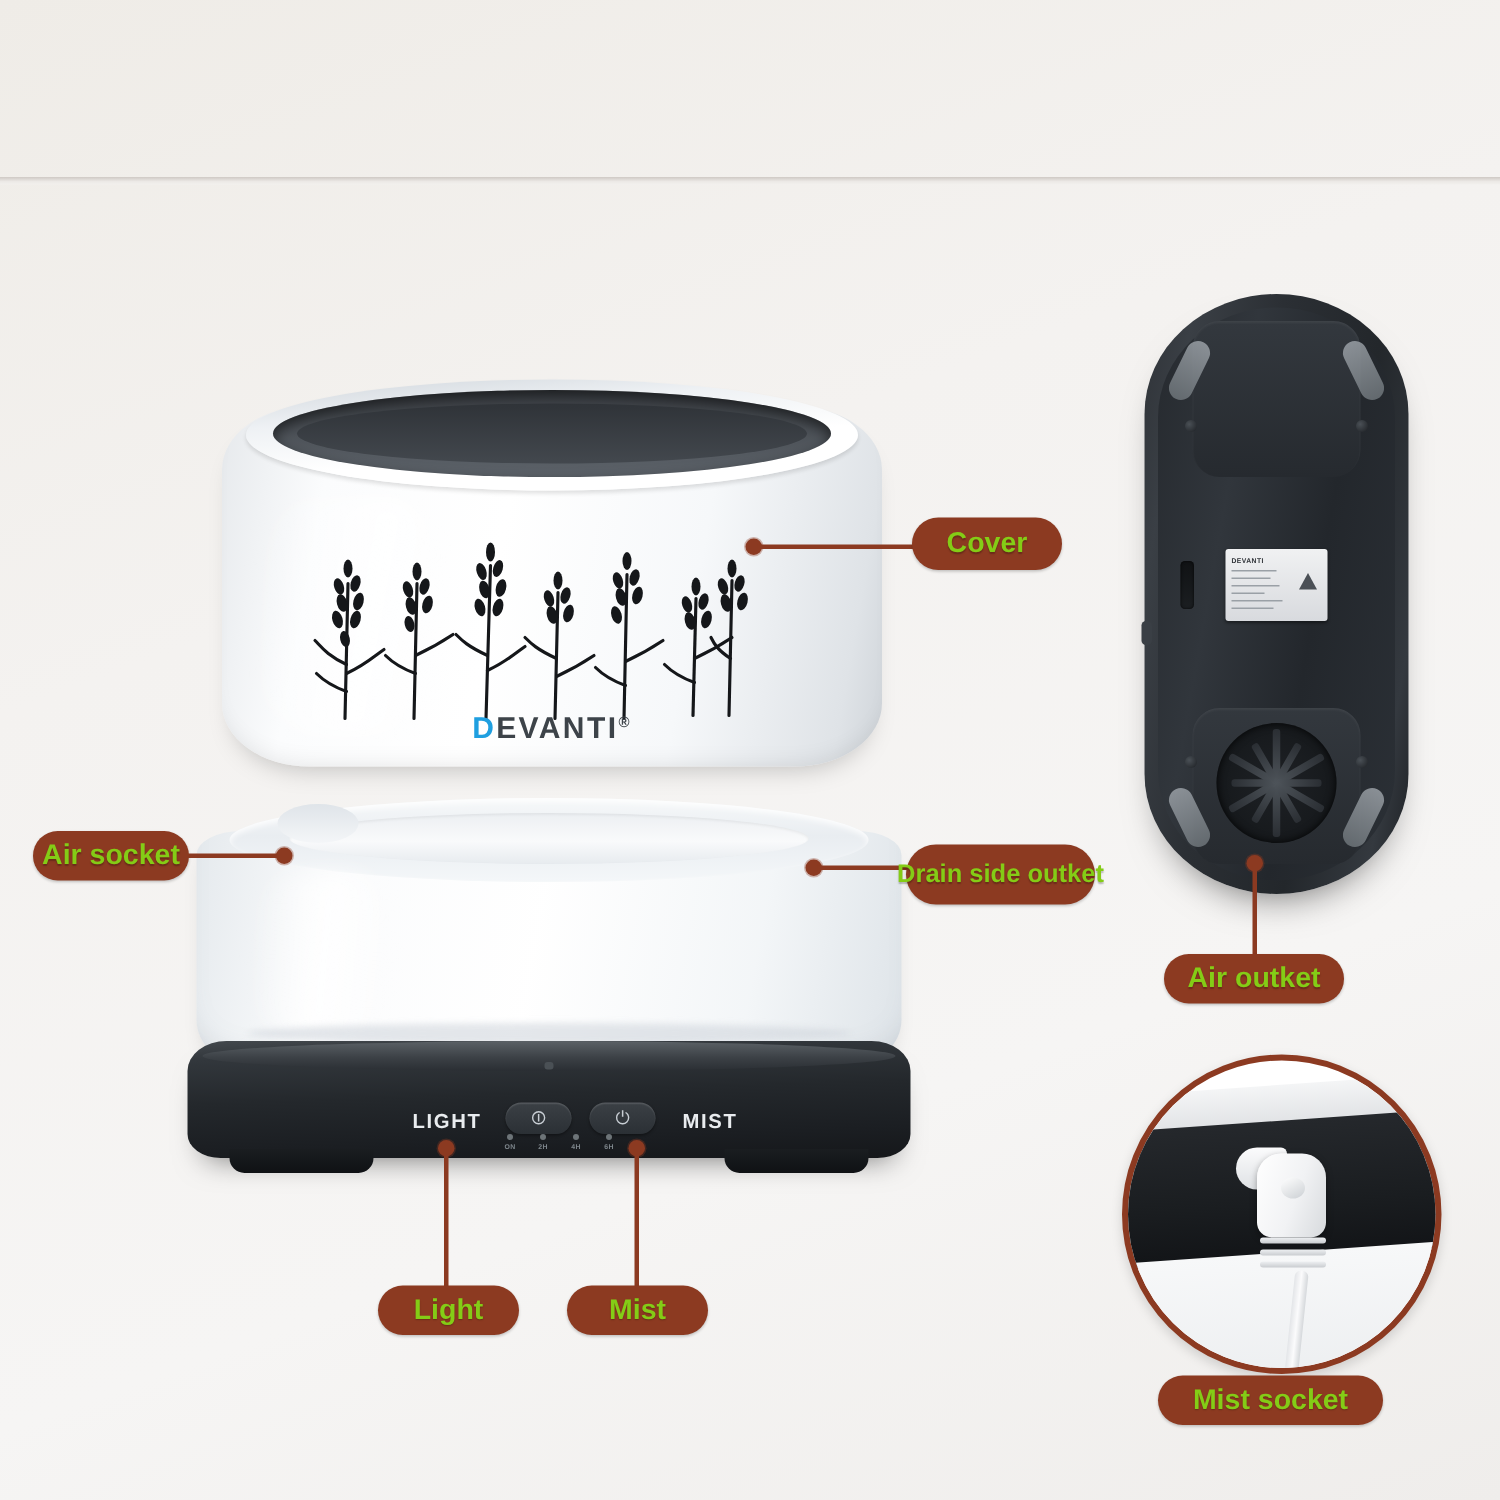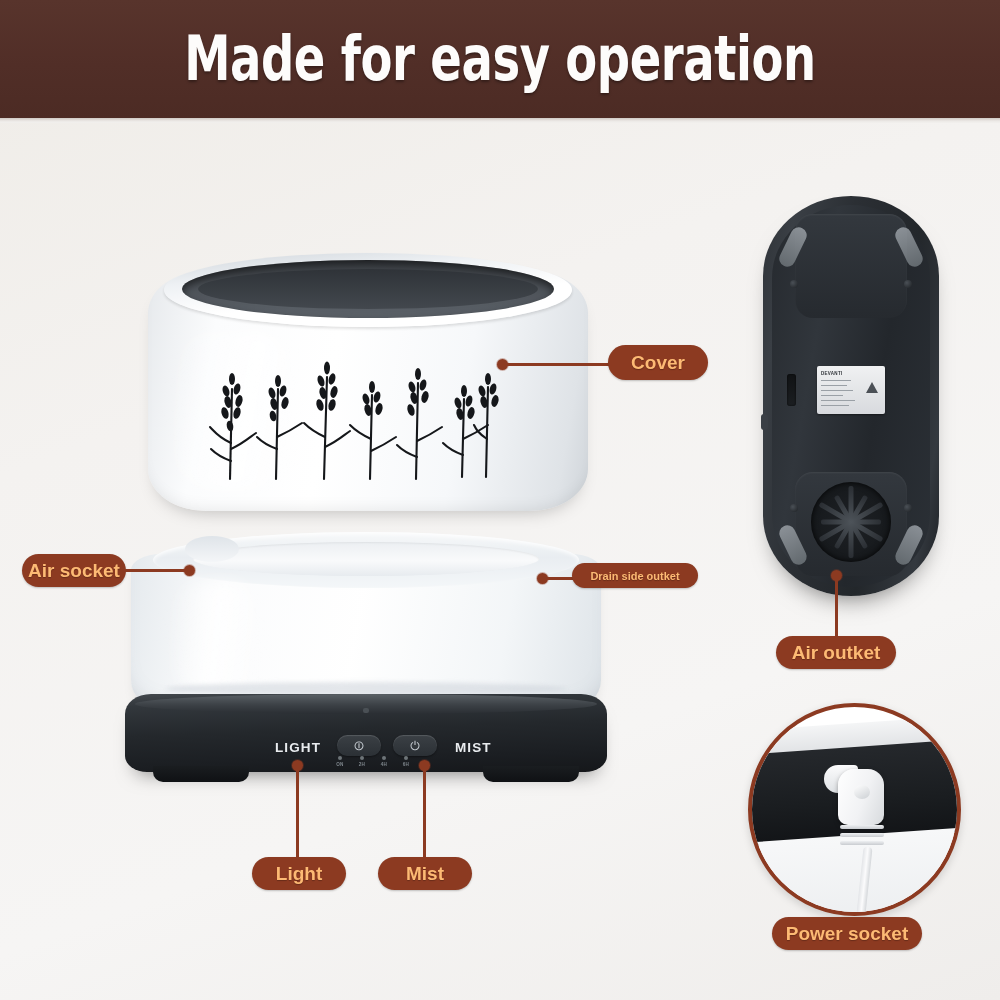--- a/index.html
+++ b/index.html
@@ -16,21 +16,21 @@
   .banner-title{position:absolute;left:0;top:26px;width:1000px;text-align:center;
                 color:#fdfcfb;font-size:63px;line-height:66px;font-weight:bold;
                 letter-spacing:-0.5px;
                 font-family:"DejaVu Sans Condensed","Liberation Sans Narrow","Liberation Sans",sans-serif;
                 transform:scaleX(.82);transform-origin:50% 50%;
                 text-shadow:0 2px 3px rgba(0,0,0,.35);}
   .banner-edge{position:absolute;left:0;top:118px;width:1000px;height:5px;
                background:linear-gradient(180deg,#cfc9c4 0%,#ece9e6 60%,#f2f0ee 100%);}
 
   
-  .pill{position:absolute;background:#8c3a21;color:#fdba74;border-radius:22px;
+  .pill{position:absolute;background:#8c3a21;color:#84cc16;border-radius:22px;
         font-size:19px;line-height:20px;font-weight:600;
         display:flex;align-items:center;justify-content:center;
         box-shadow:0 1px 2px rgba(0,0,0,.22);
         text-shadow:0 1px 1px rgba(0,0,0,.25);white-space:nowrap;}
   .lead{position:absolute;background:#8c3a21;}
   .lead-h{height:3px;}
   .lead-v{width:3px;}
   .dot{position:absolute;width:11px;height:11px;border-radius:50%;
        background:#8c3a21;box-shadow:0 0 0 1px rgba(140,58,33,.35);}
 
@@ -178,23 +178,20 @@
         transform:rotate(6deg);border-radius:4px;}
 
   
   *{user-select:none;}
 </style>
 </head>
 <body>
 
 <div id="page">
 
-  <div class="banner">
-    <div class="banner-title">Made for easy operation</div>
-  </div>
   <div class="banner-edge"></div>
 
   <div class="cover">
     <div class="cover-body"></div>
     <div class="cover-rim"></div>
     <div class="cover-hole">
       <div class="cover-hole-inner"></div>
     </div>
     <div class="cover-gloss"></div>
 
@@ -287,20 +284,23 @@
             <ellipse cx="19" cy="54" rx="3.2" ry="5.6" transform="rotate(16 19 54)"></ellipse>
             <ellipse cx="10" cy="67" rx="3.4" ry="6" transform="rotate(-14 10 67)"></ellipse>
             <ellipse cx="21" cy="66" rx="3.4" ry="6" transform="rotate(14 21 66)"></ellipse>
             <ellipse cx="14" cy="44" rx="3" ry="6"></ellipse>
           </g>
           <path d="M13 104 C4 98 2 94 0 90" fill="none"></path>
         </g>
       </g>
     </svg>
 
+    <div class="devanti">
+      <span class="d">D</span><span>EVANTI</span><span class="reg">®</span>
+    </div>
   </div>
 
   <div class="tank">
     <div class="tank-body"></div>
     <div class="tank-top"></div>
     <div class="tank-lid"></div>
     <div class="tank-notch"></div>
     <div class="tank-sheen"></div>
     <div class="tank-seam"></div>
   </div>
@@ -407,29 +407,29 @@
   <div class="dot" style="left:497px;top:359px;"></div>
   <div class="lead lead-h" style="left:505px;top:363px;width:110px;"></div>
   <div class="pill" style="left:608px;top:345px;width:100px;height:35px;">Cover</div>
 
   <div class="pill" style="left:22px;top:554px;width:104px;height:33px;">Air socket</div>
   <div class="lead lead-h" style="left:124px;top:569px;width:66px;"></div>
   <div class="dot" style="left:184px;top:565px;"></div>
 
   <div class="dot" style="left:537px;top:573px;"></div>
   <div class="lead lead-h" style="left:545px;top:577px;width:64px;"></div>
-  <div class="pill" style="left:572px;top:563px;width:126px;height:25px;font-size:11px;">Drain side outket</div>
+  <div class="pill" style="left:604px;top:563px;width:126px;height:40px;font-size:17px;">Drain side outket</div>
 
   <div class="dot" style="left:292px;top:760px;"></div>
   <div class="lead lead-v" style="left:296px;top:766px;height:94px;"></div>
   <div class="pill" style="left:252px;top:857px;width:94px;height:33px;">Light</div>
 
   <div class="dot" style="left:419px;top:760px;"></div>
   <div class="lead lead-v" style="left:423px;top:766px;height:94px;"></div>
   <div class="pill" style="left:378px;top:857px;width:94px;height:33px;">Mist</div>
 
   <div class="dot" style="left:831px;top:570px;"></div>
   <div class="lead lead-v" style="left:835px;top:576px;height:62px;"></div>
   <div class="pill" style="left:776px;top:636px;width:120px;height:33px;">Air outket</div>
 
-  <div class="pill" style="left:772px;top:917px;width:150px;height:33px;">Power socket</div>
+  <div class="pill" style="left:772px;top:917px;width:150px;height:33px;">Mist socket</div>
 
 </div>
 
 </body></html>

